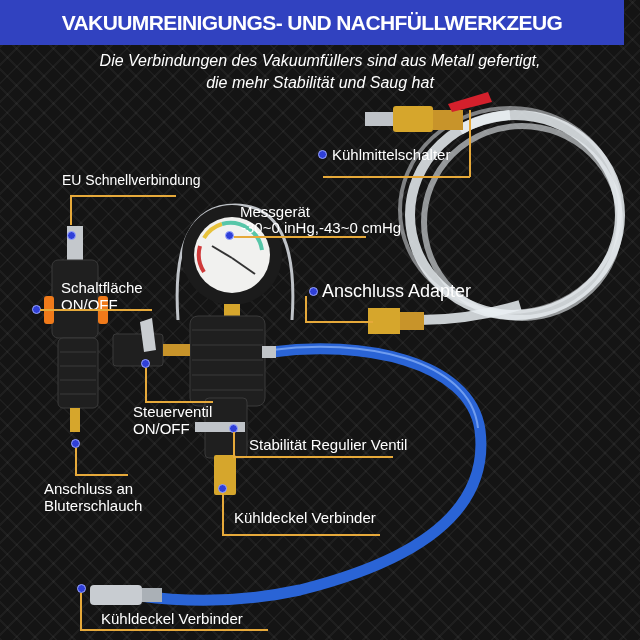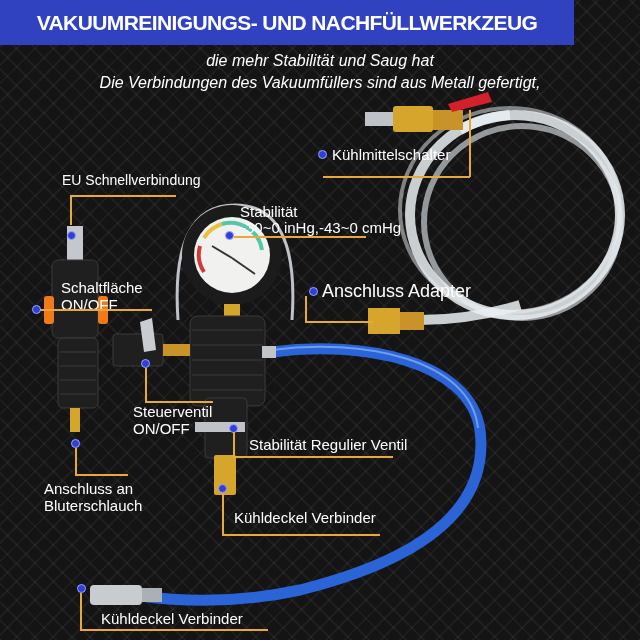--- a/index.html
+++ b/index.html
@@ -3,21 +3,21 @@
 <meta charset="utf-8">
 <style>
   html, body { margin:0; padding:0; }
   body { width:640px; height:640px; position:relative; overflow:hidden; background:#121212; font-family:"Liberation Sans", sans-serif; }
   .bg { position:absolute; left:0; top:0; width:640px; height:640px;
     background-color:#141414;
     background-image:
       repeating-linear-gradient(45deg, rgba(255,255,255,0.045) 0 2px, transparent 2px 13px),
       repeating-linear-gradient(-45deg, rgba(255,255,255,0.045) 0 2px, transparent 2px 13px);
   }
-  .header { position:absolute; left:0; top:0; width:574px; height:45px; background:#3142c0; display:flex; align-items:center; justify-content:center; }
+  .header { position:absolute; left:0; top:0; width:624px; height:45px; background:#3142c0; display:flex; align-items:center; justify-content:center; }
   .header-title { color:#fff; font-weight:bold; font-size:21px; letter-spacing:-0.6px; }
   .subtitle { position:absolute; left:0; top:50px; width:640px; text-align:center; color:#fff; font-style:italic; font-size:16px; line-height:22px; }
   .label { position:absolute; color:#fff; font-size:15px; line-height:17px; white-space:nowrap; }
   .dot { position:absolute; width:9px; height:9px; border-radius:50%; background:#2f3fd8; border:1.5px solid #9aa6ff; box-sizing:border-box; }
   .ln { position:absolute; background:#e6a93a; }
   svg.art { position:absolute; left:0; top:0; }
 </style>
 </head>
 <body>
 
@@ -96,35 +96,35 @@
     <line x1="60" y1="380" x2="96" y2="380" stroke="#3a3a3a"></line>
     <line x1="60" y1="394" x2="96" y2="394" stroke="#3a3a3a"></line>
     <rect x="70" y="408" width="10" height="24" fill="#d6a62c"></rect>
   </g>
 </svg>
 
 <div class="header">
   <span class="header-title">VAKUUMREINIGUNGS- UND NACHFÜLLWERKZEUG</span>
 </div>
 <div class="subtitle">
+  <div>Die Verbindungen des Vakuumfüllers sind aus Metall gefertigt,</div>
   <div>die mehr Stabilität und Saug hat</div>
-  <div>Die Verbindungen des Vakuumfüllers sind aus Metall gefertigt,</div>
 </div>
 
 <div class="dot" style="left:318px;top:150px"></div>
 <div class="label" style="left:332px;top:146px">Kühlmittelschalter</div>
 <div class="ln" style="left:323px;top:176px;width:147px;height:2px"></div>
 <div class="ln" style="left:469px;top:110px;width:2px;height:67px"></div>
 
 <div class="label" style="left:62px;top:172px;font-size:14px">EU Schnellverbindung</div>
 <div class="ln" style="left:70px;top:195px;width:106px;height:2px"></div>
 <div class="ln" style="left:70px;top:195px;width:2px;height:30px"></div>
 <div class="dot" style="left:67px;top:231px"></div>
 
-<div class="label" style="left:240px;top:203px">Stabilität</div>
+<div class="label" style="left:240px;top:203px">Messgerät</div>
 <div class="label" style="left:241px;top:219px">-30~0 inHg,-43~0 cmHg</div>
 <div class="dot" style="left:225px;top:231px"></div>
 <div class="ln" style="left:234px;top:236px;width:132px;height:2px"></div>
 
 <div class="dot" style="left:309px;top:287px"></div>
 <div class="label" style="left:322px;top:283px;font-size:18px">Anschluss Adapter</div>
 <div class="ln" style="left:305px;top:296px;width:2px;height:27px"></div>
 <div class="ln" style="left:305px;top:321px;width:68px;height:2px"></div>
 
 <div class="label" style="left:61px;top:279px">

